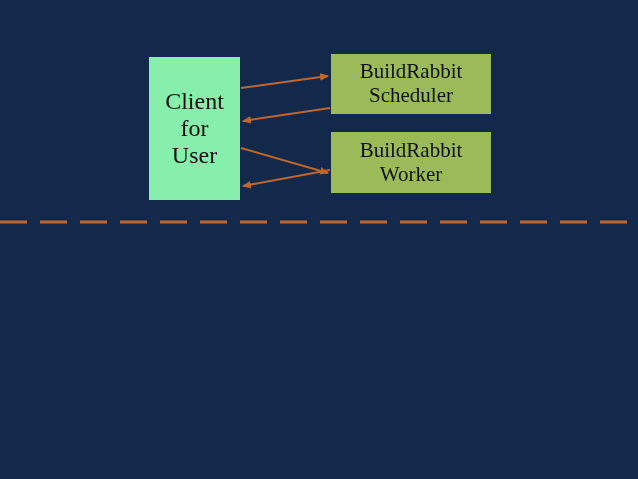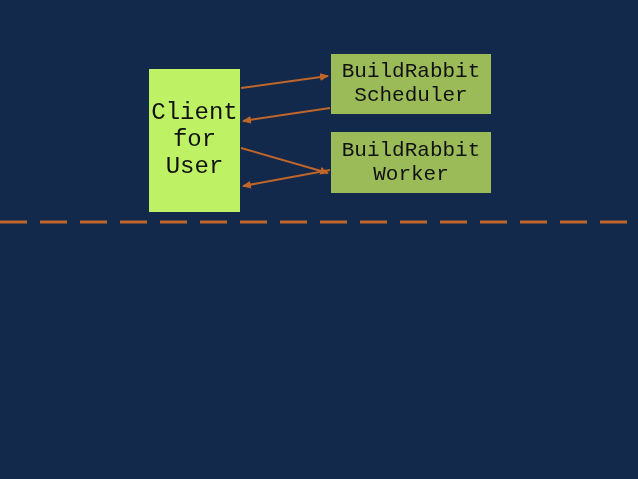--- a/index.html
+++ b/index.html
@@ -21,28 +21,28 @@
   }
   .node {
     position: absolute;
     box-sizing: border-box;
     display: flex;
     align-items: center;
     justify-content: center;
     text-align: center;
     color: #111111;
     line-height: 1.12;
-    font-family: Liberation Mono, monospace;
+    font-family: Liberation Serif, serif;
   }
   #client-node {
     left: 149px;
-    top: 69px;
+    top: 57px;
     width: 91px;
     height: 143px;
-    background: #bef264;
+    background: #86efac;
     font-size: 24px;
     padding: 0 2px;
   }
   #scheduler-node {
     left: 331px;
     top: 54px;
     width: 160px;
     height: 60px;
     background: #9bbb59;
     font-size: 21px;

